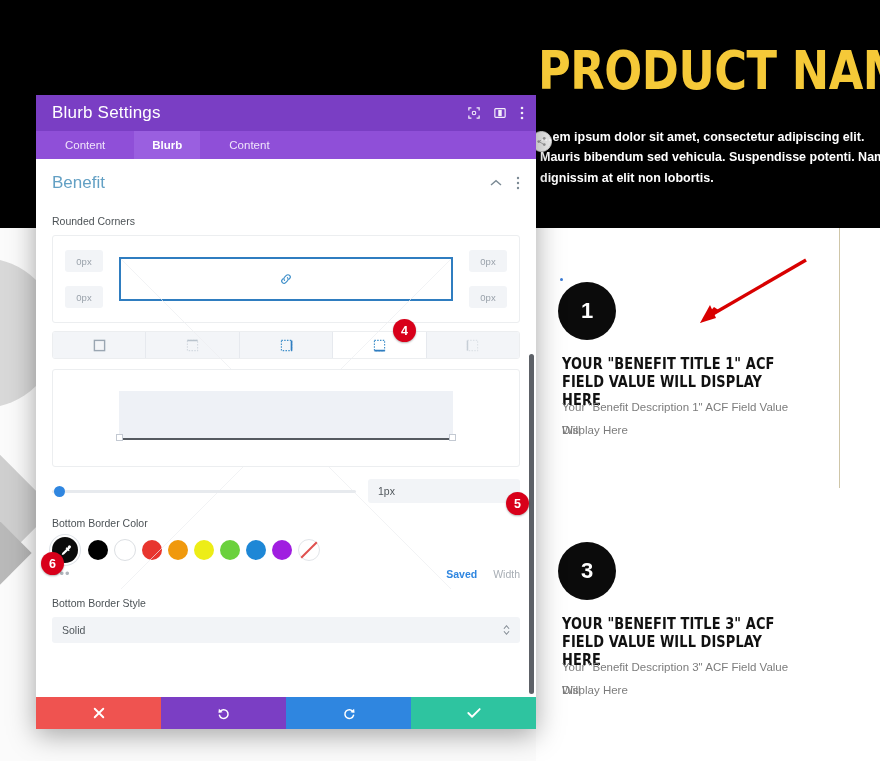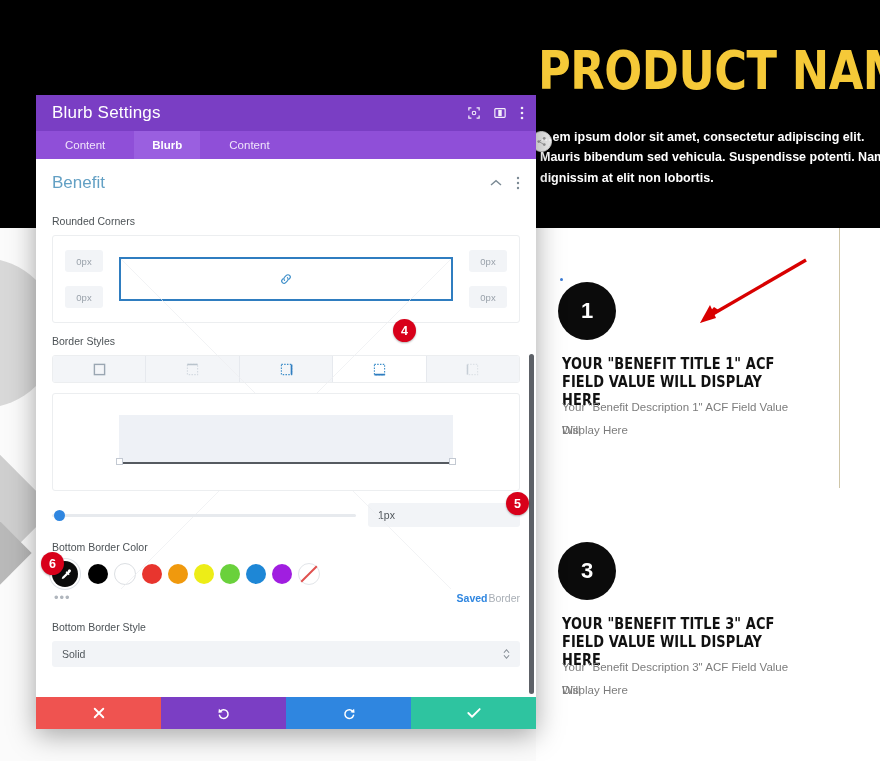--- a/index.html
+++ b/index.html
@@ -165,21 +165,21 @@
   }
   .sw-none{
     width:20px;height:20px;border-radius:50%;background:#fff;border:1px solid #e2e5e9;position:relative;cursor:pointer;
   }
   .sw-none:after{
     content:"";position:absolute;left:-1px;top:9px;width:22px;height:2px;background:#e0514f;
     transform:rotate(-45deg);
   }
   .swatch-meta{display:flex;align-items:center;margin-top:3px;padding-left:2px;}
   .dots-more{color:#b0b6bd;font-size:13px;letter-spacing:1px;cursor:pointer;}
-  .saved-tabs{margin-left:auto;display:flex;gap:1px;font-size:10.5px;}
+  .saved-tabs{margin-left:auto;display:flex;gap:16px;font-size:10.5px;}
   .saved-tabs .st{cursor:pointer;}
   .saved-tabs .st.active{color:#2f86e0;font-weight:bold;}
   .saved-tabs .st.idle{color:#a8aeb5;}
 
   .select-box{
     height:26px;background:#f2f4f7;border-radius:3px;display:flex;align-items:center;
     padding:0 10px;font-size:10.5px;color:#51575c;cursor:pointer;
   }
   .select-box .caret{margin-left:auto;color:#828a93;display:flex;flex-direction:column;line-height:5px;font-size:8px;}
 
@@ -321,21 +321,20 @@
               <svg width="14" height="14" viewBox="0 0 16 16">
                 <path d="M6.4 9.6a2.6 2.6 0 0 1 0-3.7l2-2a2.6 2.6 0 0 1 3.7 3.7l-.9.9" stroke="#3d8ec9" stroke-width="1.3" fill="none" stroke-linecap="round"></path>
                 <path d="M9.6 6.4a2.6 2.6 0 0 1 0 3.7l-2 2a2.6 2.6 0 0 1-3.7-3.7l.9-.9" stroke="#3d8ec9" stroke-width="1.3" fill="none" stroke-linecap="round"></path>
               </svg>
             </div>
           </div>
         </div>
       </div>
 
       <div class="field" style="margin-top:8px;">
-        <div class="field-label">Border Styles</div>
         <div class="style-row">
           <div class="style-btn">
             <svg width="13" height="13" viewBox="0 0 14 14">
                 <rect x="1.5" y="1.5" width="11" height="11" stroke="#9aa6b2" stroke-width="1.5" fill="none"></rect>
               </svg>
           </div>
           <div class="style-btn">
             <svg width="13" height="13" viewBox="0 0 14 14">
               <rect x="1.5" y="1.5" width="11" height="11" stroke="#d3dae1" stroke-width="1.2" fill="none" stroke-dasharray="1.6 1.4"></rect>
               <line x1="1.5" y1="1.6" x2="12.5" y2="1.6" stroke="#b9c3cc" stroke-width="1.6"></line>
@@ -394,21 +393,21 @@
           <div class="sw" style="background:#eded17;"></div>
           <div class="sw" style="background:#6ad13c;"></div>
           <div class="sw" style="background:#1e87d6;"></div>
           <div class="sw" style="background:#a01ee0;"></div>
           <div class="sw-none"></div>
         </div>
         <div class="swatch-meta">
           <span class="dots-more">•••</span>
           <span class="saved-tabs">
             <span class="st active">Saved</span>
-            <span class="st idle">Border</span>
+            <span class="st idle">Width</span>
           </span>
         </div>
       </div>
 
       <div class="field" style="margin-top:16px;">
         <div class="field-label">Bottom Border Style</div>
         <div class="select-box">
           <span>Solid</span>
           <span class="caret">
             <svg width="7" height="12" viewBox="0 0 8 14">

